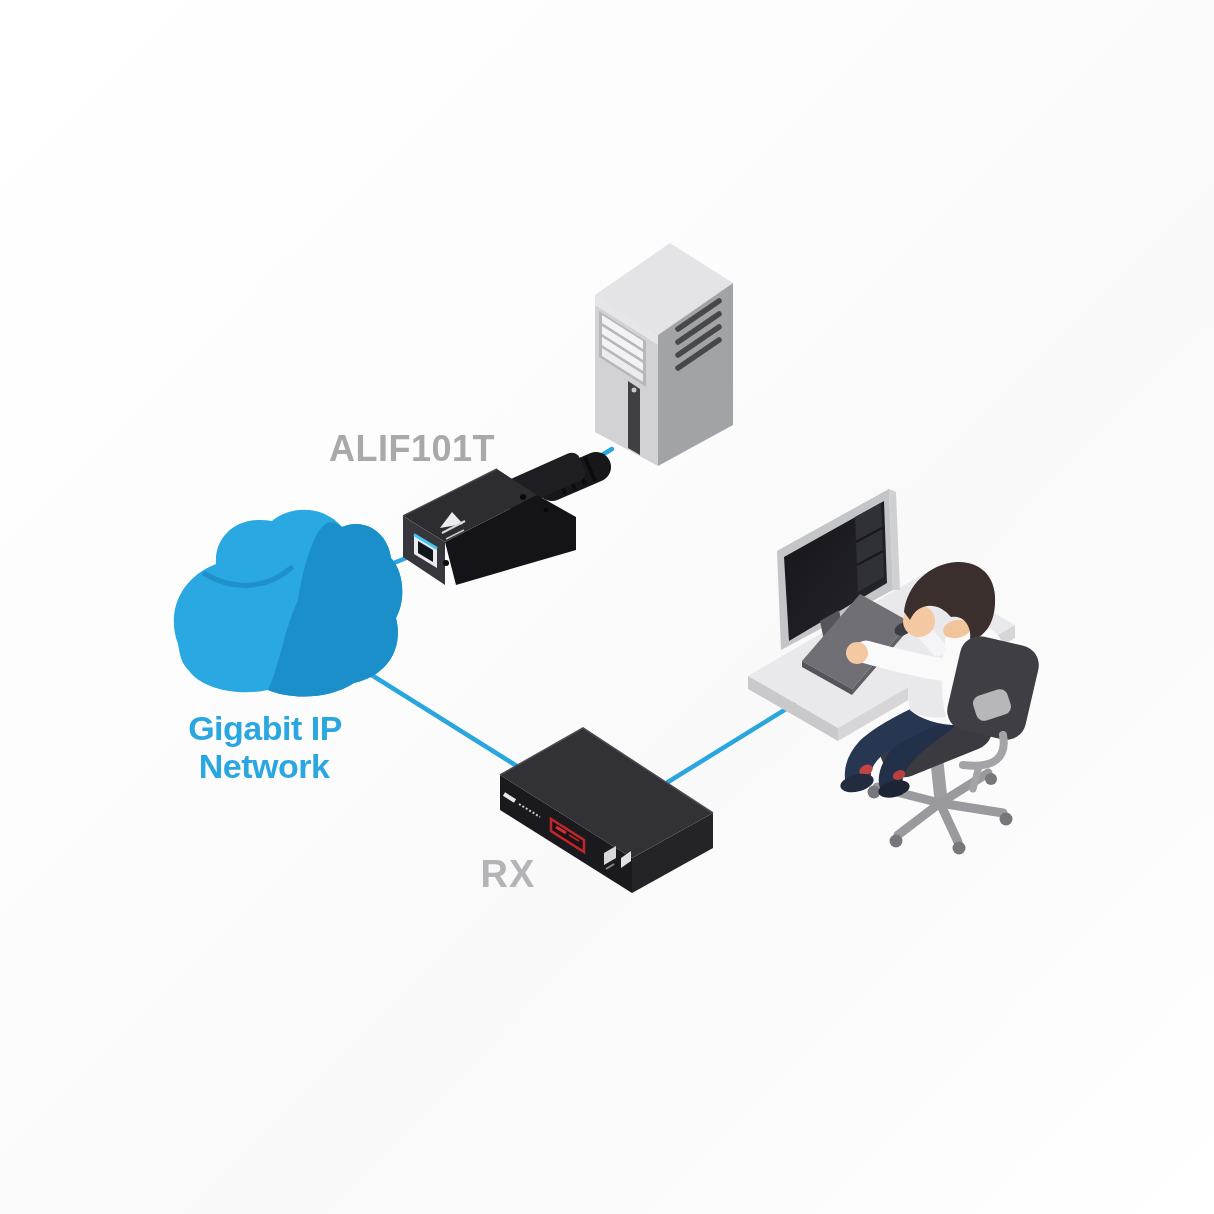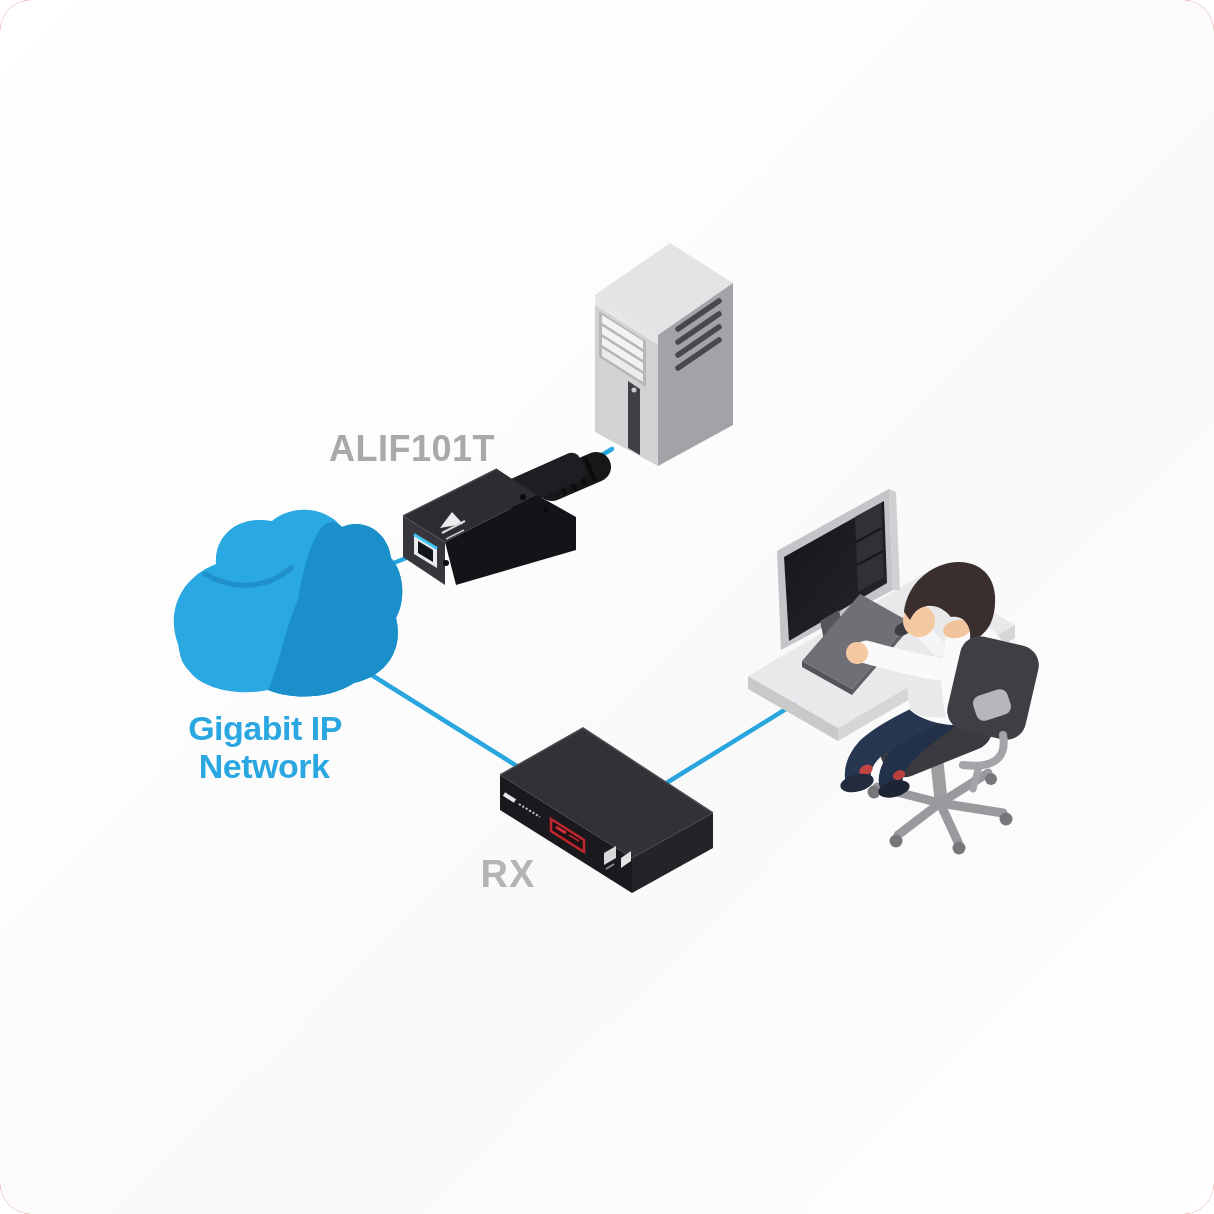--- a/index.html
+++ b/index.html
@@ -1,19 +1,18 @@
 <!DOCTYPE html>
 <html><head>
 <meta charset="utf-8">
 <style>
   html,body{margin:0;padding:0;background:#fff;}
   .canvas{
     position:relative;width:1214px;height:1214px;background:#b91c1c;overflow:hidden;
     font-family:"Liberation Sans", sans-serif;
-    border-radius:31px;
   }
   svg{position:absolute;left:0;top:0;}
   text{font-family:"Liberation Sans", sans-serif;font-weight:bold;}
   .lbl-gray{fill:#a9a9ab;font-size:36px;letter-spacing:.5px;}
   .lbl-rx{fill:#b4b4b6;font-size:38px;letter-spacing:1px;}
   .lbl-blue{fill:#2aa7e0;font-size:34px;letter-spacing:-0.5px;}
 </style>
 </head>
 <body>
 

